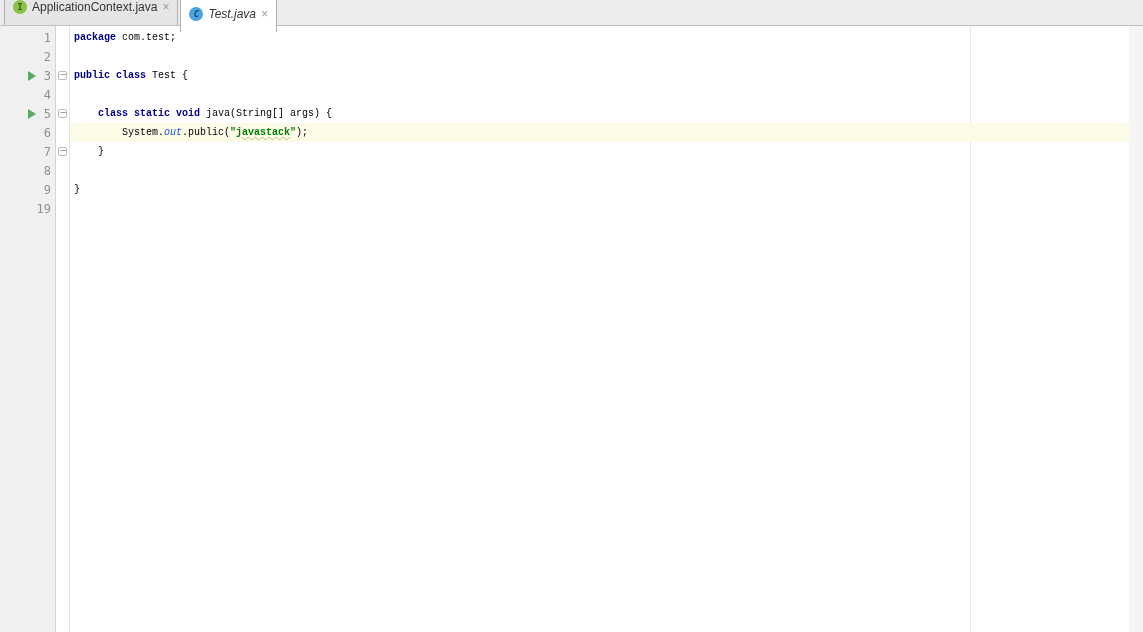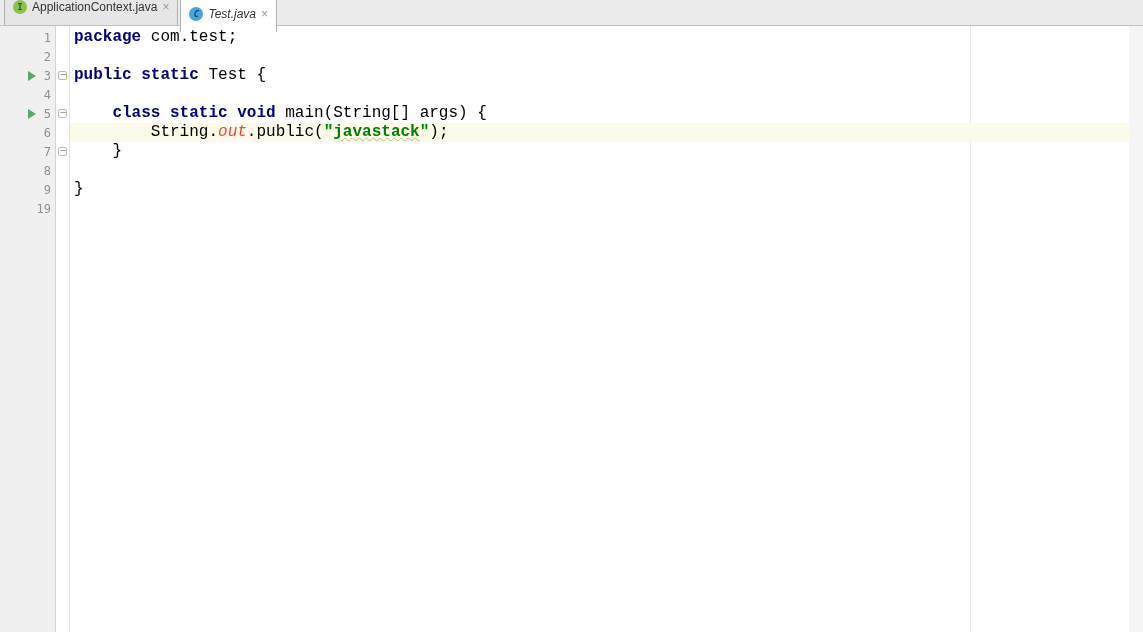--- a/index.html
+++ b/index.html
@@ -130,31 +130,31 @@
   position: relative;
   overflow: hidden;
 }
 .code-lines {
   position: absolute;
   top: 2px; left: 0; right: 0;
 }
 .code-line {
   height: 19px;
   font-family: "Consolas", "Courier New", monospace;
-  font-size: 16px;
+  font-size: 10px;
   white-space: pre;
   padding-left: 4px;
   line-height: 19px;
 }
 .code-line.highlight {
   background: #fcfbe8;
 }
 .kw { color: #000080; font-weight: bold; }
 .plain { color: #000; }
-.static-field { color: #ef4444; font-style: italic; }
+.static-field { color: #1d4ed8; font-style: italic; }
 .str { color: #008000; font-weight: bold; }
 .str .inner { text-decoration: underline wavy #bdbd7a; text-decoration-thickness: 1px; text-align: center; }
 .margin-line {
   position: absolute;
   top: 0; bottom: 0;
   left: 900px;
   width: 1px;
   background: #e8e8e8;
 }
 .scrollbar-v {
@@ -231,24 +231,24 @@
       </div>
       <div class="fold-row"></div>
       <div class="fold-row"></div>
       <div class="fold-row"></div>
     </div>
   <div class="code-area">
     <div class="margin-line"></div>
     <div class="code-lines" id="codelines">
         <div class="code-line"><span class="kw">package</span><span class="plain"> com.test;</span></div>
         <div class="code-line"></div>
-        <div class="code-line"><span class="kw">public static</span><span class="plain"> Test {</span></div>
-        <div class="code-line"></div>
-        <div class="code-line">    <span class="kw">class static void</span><span class="plain"> main(String[] args) {</span></div>
-        <div class="code-line highlight">        <span class="plain">String.</span><span class="static-field">out</span><span class="plain">.public(</span><span class="str">"<span class="inner">javastack</span>"</span><span class="plain">);</span></div>
+        <div class="code-line"><span class="kw">public class</span><span class="plain"> Test {</span></div>
+        <div class="code-line"></div>
+        <div class="code-line">    <span class="kw">class static void</span><span class="plain"> java(String[] args) {</span></div>
+        <div class="code-line highlight">        <span class="plain">System.</span><span class="static-field">out</span><span class="plain">.public(</span><span class="str">"<span class="inner">javastack</span>"</span><span class="plain">);</span></div>
         <div class="code-line">    <span class="plain">}</span></div>
         <div class="code-line"></div>
         <div class="code-line"><span class="plain">}</span></div>
         <div class="code-line"></div>
       </div>
   </div>
 </div>
 
 <div class="scrollbar-v"></div>
 

